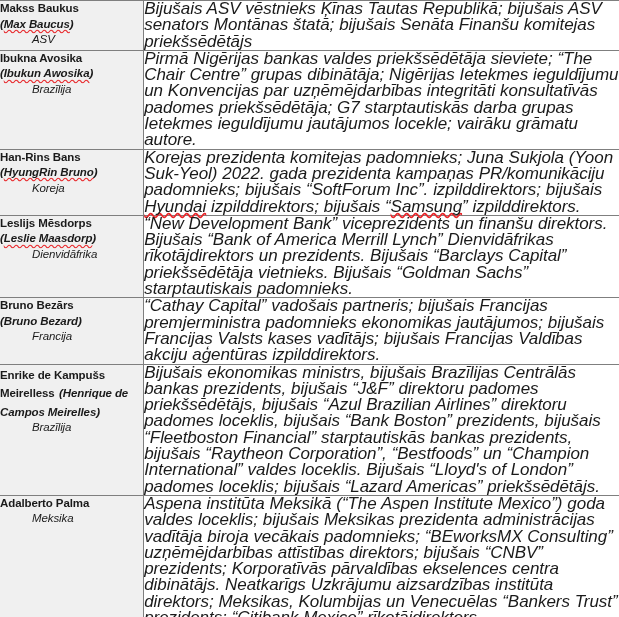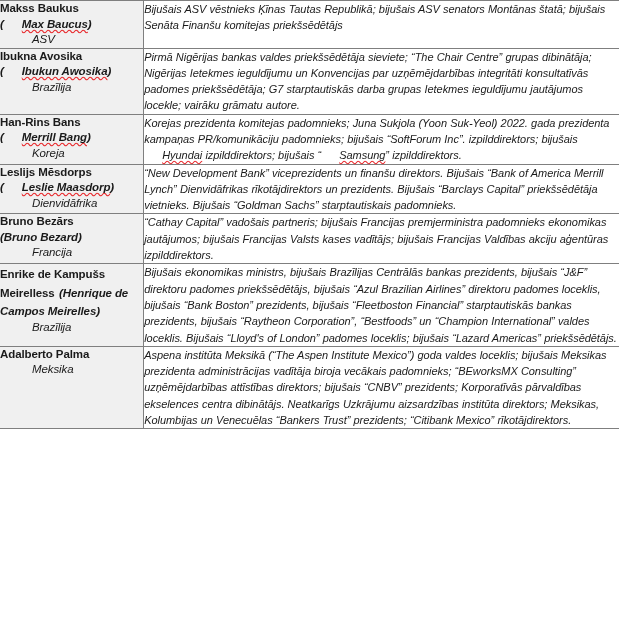--- a/index.html
+++ b/index.html
@@ -59,34 +59,33 @@
 
   
   .person-alt.inline {
     display: inline;
   }
 
   .spell {
     text-decoration: underline wavy #e8262a;
     text-decoration-skip-ink: none;
     text-underline-offset: 1px;
-    padding-left: 18px;
   }
 
   .person-country {
     font-style: italic;
     font-size: 11.5px;
     line-height: 15.5px;
     letter-spacing: -0.1px;
     margin-left: 32px;
   }
 
   .desc-text {
     font-style: italic;
-    font-size: 11px;
+    font-size: 17px;
     line-height: 16.3px;
     letter-spacing: -0.05px;
     text-align: left;
     word-spacing: 0.2px;
   }
 </style>
 </head>
 <body>
 
 <table class="doc-table">
@@ -110,21 +109,21 @@
         <div class="person-country">Brazīlija</div>
       </td>
       <td class="desc-cell">
         <div class="desc-text">Pirmā Nigērijas bankas valdes priekšsēdētāja sieviete; “The Chair Centre” grupas dibinātāja; Nigērijas Ietekmes ieguldījumu un Konvencijas par uzņēmējdarbības integritāti konsultatīvās padomes priekšsēdētāja; G7 starptautiskās darba grupas Ietekmes ieguldījumu jautājumos locekle; vairāku grāmatu autore.</div>
       </td>
     </tr>
 
     <tr>
       <td class="name-cell">
         <div class="person-name">Han-Rins Bans</div>
-        <div class="person-alt">(<span class="spell">Merrill Bang</span>)</div>
+        <div class="person-alt">(<span class="spell">HyungRin Bruno</span>)</div>
         <div class="person-country">Koreja</div>
       </td>
       <td class="desc-cell">
         <div class="desc-text">Korejas prezidenta komitejas padomnieks; Juna Sukjola (Yoon Suk-Yeol) 2022. gada prezidenta kampaņas PR/komunikāciju padomnieks; bijušais “SoftForum Inc”. izpilddirektors; bijušais <span class="spell">Hyundai</span> izpilddirektors; bijušais “<span class="spell">Samsung</span>” izpilddirektors.</div>
       </td>
     </tr>
 
     <tr>
       <td class="name-cell">
         <div class="person-name">Leslijs Mēsdorps</div>

